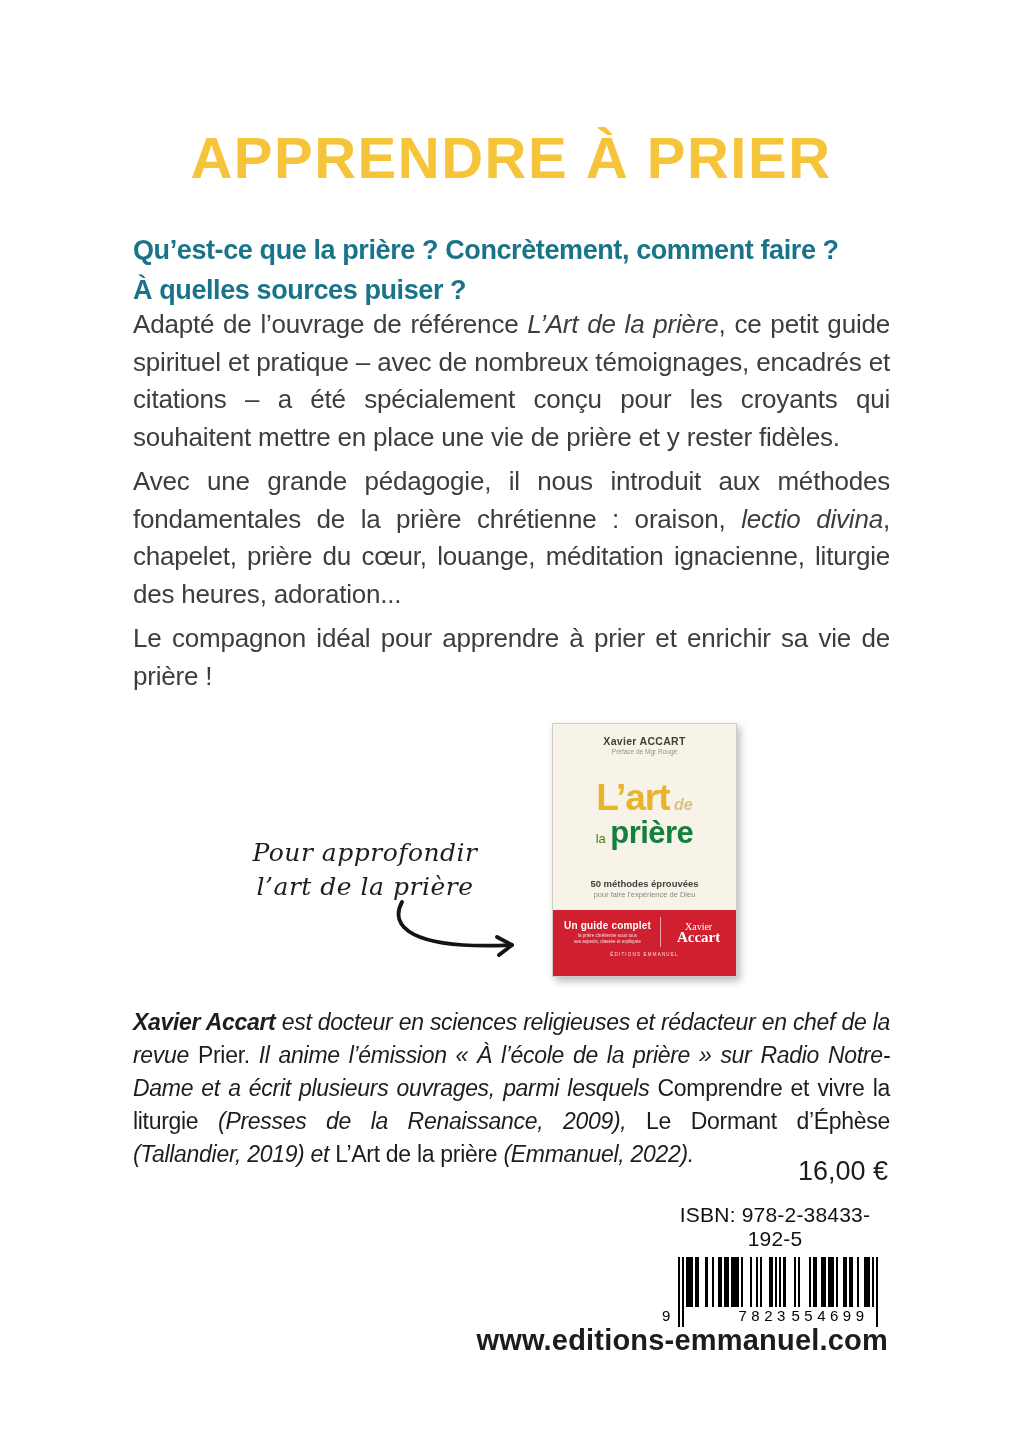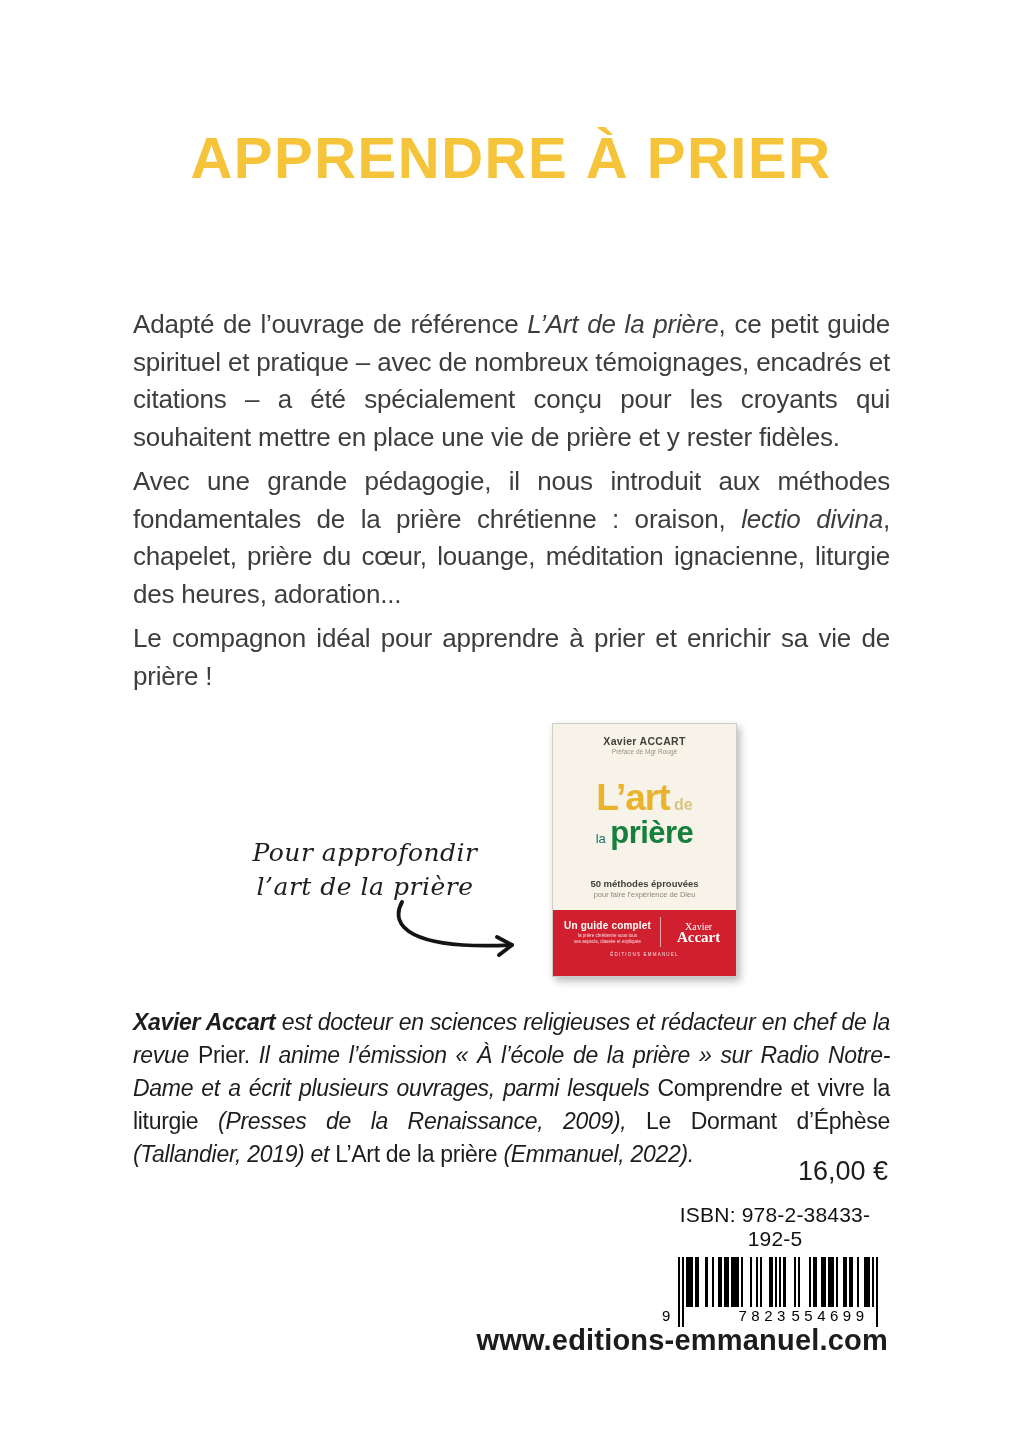--- a/index.html
+++ b/index.html
@@ -45,23 +45,23 @@
   .thumb{
     position:absolute;left:552px;top:723px;width:185px;height:254px;
     background:#F7F3E8;border:1px solid #cfcdc6;
     box-shadow:3px 4px 8px rgba(0,0,0,0.28);
     box-sizing:border-box;text-align:center;
   }
   .thumb-author{margin-top:11px;font-size:10.5px;font-weight:bold;color:#3f3f38;letter-spacing:0.3px;}
   .thumb-preface{margin-top:1px;font-size:6.5px;color:#97917f;}
   .thumb-title1{margin-top:26px;line-height:34px;}
   .t-art{font-size:37px;font-weight:bold;color:#E9B32B;letter-spacing:-1px;}
-  .t-de{font-size:16px;color:#D8C482;font-weight:bold;}
+  .t-de{font-size:16px;color:#D8C482;font-weight:bold;font-style:italic;}
   .thumb-title2{margin-top:-4px;line-height:30px;}
-  .t-la{font-size:13px;color:#0f766e;}
+  .t-la{font-size:13px;color:#4d7c0f;}
   .t-priere{font-size:31px;font-weight:bold;color:#15803d;letter-spacing:-0.5px;}
   .thumb-sub1{margin-top:24px;font-size:9.5px;font-weight:bold;color:#42423c;}
   .thumb-sub2{margin-top:1px;font-size:7.5px;color:#8d8778;}
   .band{
     position:absolute;left:0;right:0;bottom:0;height:66px;
     background:#D02030;color:#ffffff;
   }
   .band-row{display:flex;align-items:center;padding:7px 7px 0 9px;}
   .band-left{flex:1.5;text-align:center;}
   .band-head{font-size:10px;font-weight:bold;letter-spacing:0.2px;}
@@ -95,20 +95,24 @@
   .bc-g2{left:124px;width:88px;}
   .website{position:absolute;right:134px;top:1324px;font-size:29px;font-weight:bold;color:#1c1c1c;letter-spacing:0.2px;}
 </style>
 </head>
 <body>
 
 <div class="page">
 
   <div class="main-title">APPRENDRE À PRIER</div>
 
+  <div class="lead">
+    <div>Qu’est-ce que la prière ? Concrètement, comment faire ?</div>
+    <div>À quelles sources puiser ?</div>
+  </div>
 
   <div class="copy">
     <p><span class="seg-r">Adapté de l’ouvrage de référence </span><span class="seg-i">L’Art de la prière</span><span class="seg-r">, ce petit guide spirituel et pratique – avec de nombreux témoignages, encadrés et citations – a été spécialement conçu pour les croyants qui souhaitent mettre en place une vie de prière et y rester fidèles.</span></p>
     <p><span class="seg-r">Avec une grande pédagogie, il nous introduit aux méthodes fondamentales de la prière chrétienne : oraison, </span><span class="seg-i">lectio divina</span><span class="seg-r">, chapelet, prière du cœur, louange, méditation ignacienne, liturgie des heures, adoration...</span></p>
     <p><span class="seg-r">Le compagnon idéal pour apprendre à prier et enrichir sa vie de prière !</span></p>
   </div>
 
   <div class="annotation">
     <div>Pour approfondir</div>
     <div>l’art de la prière</div>

